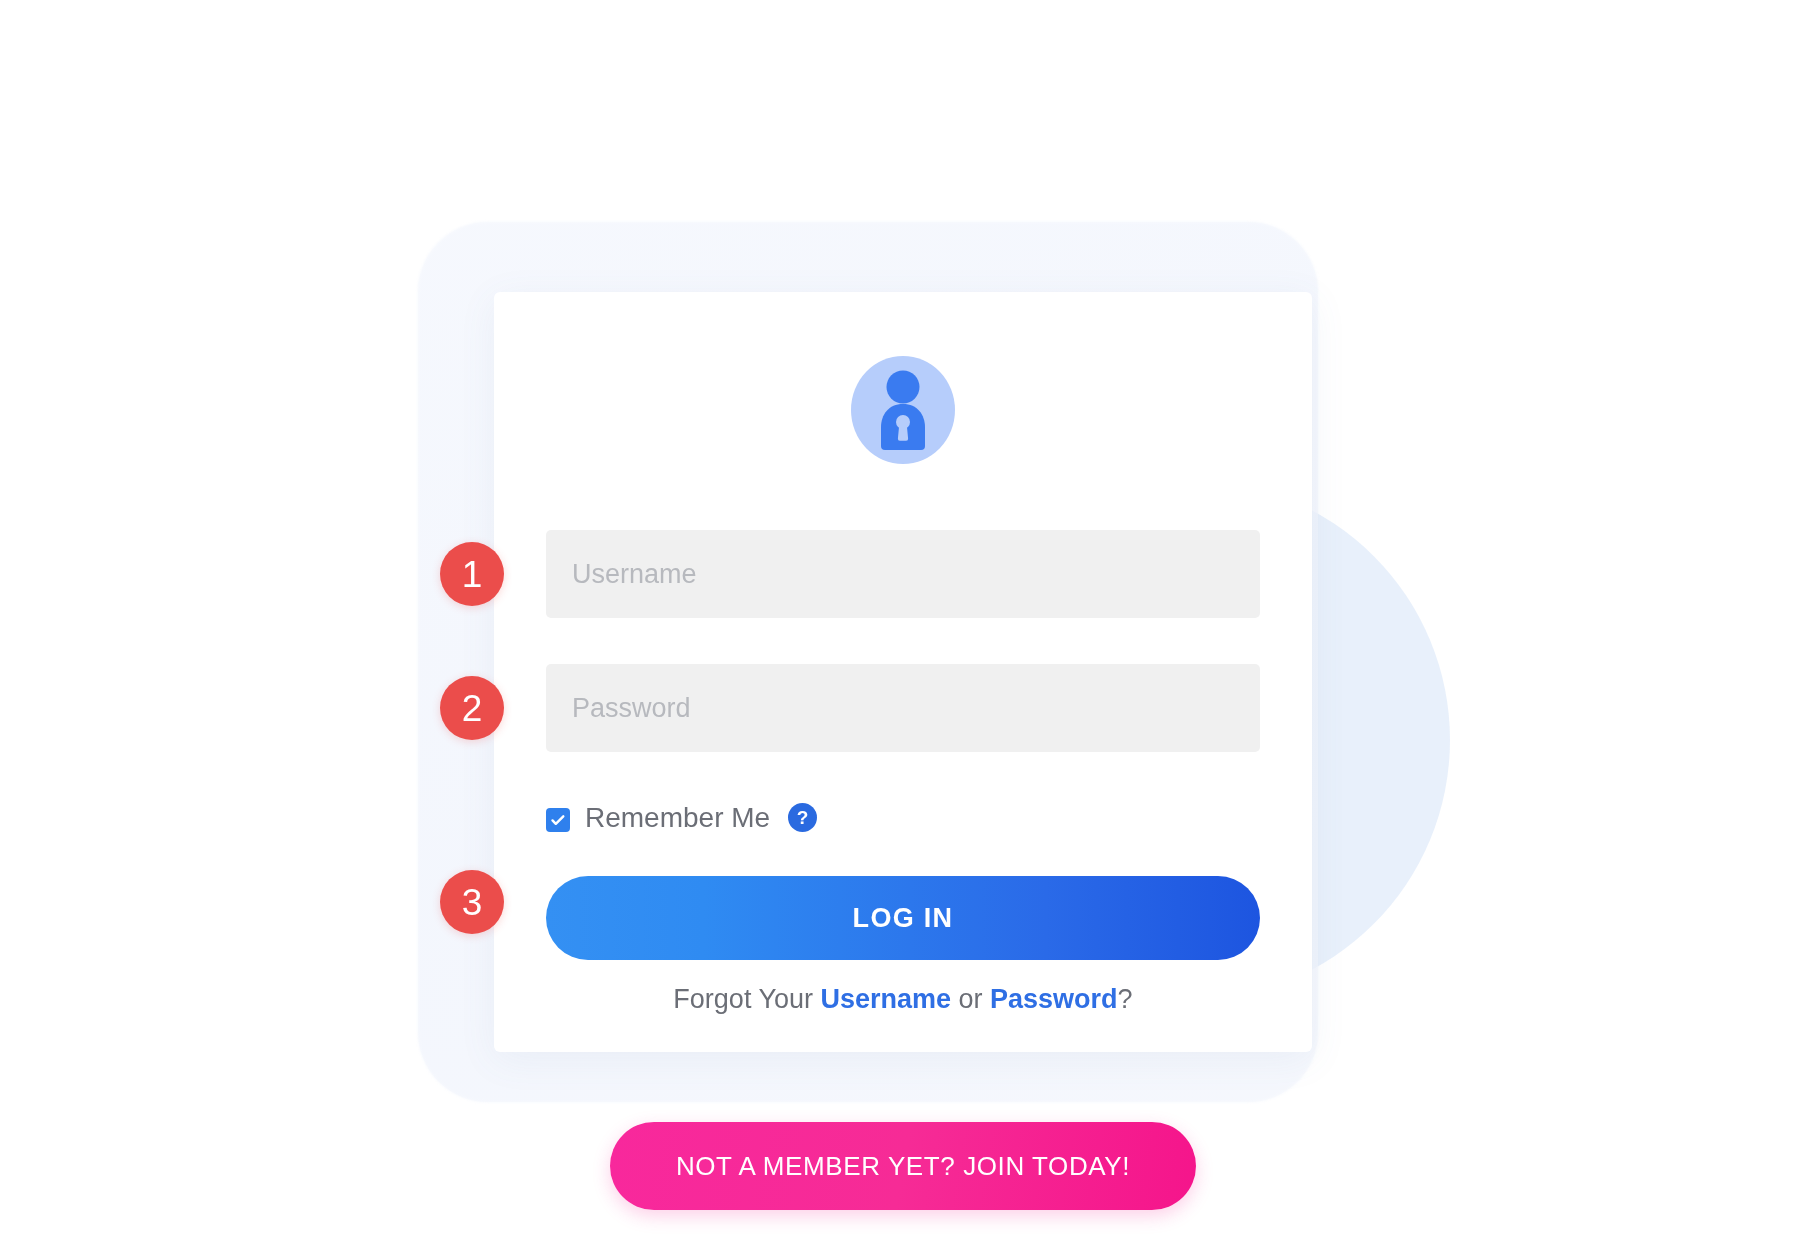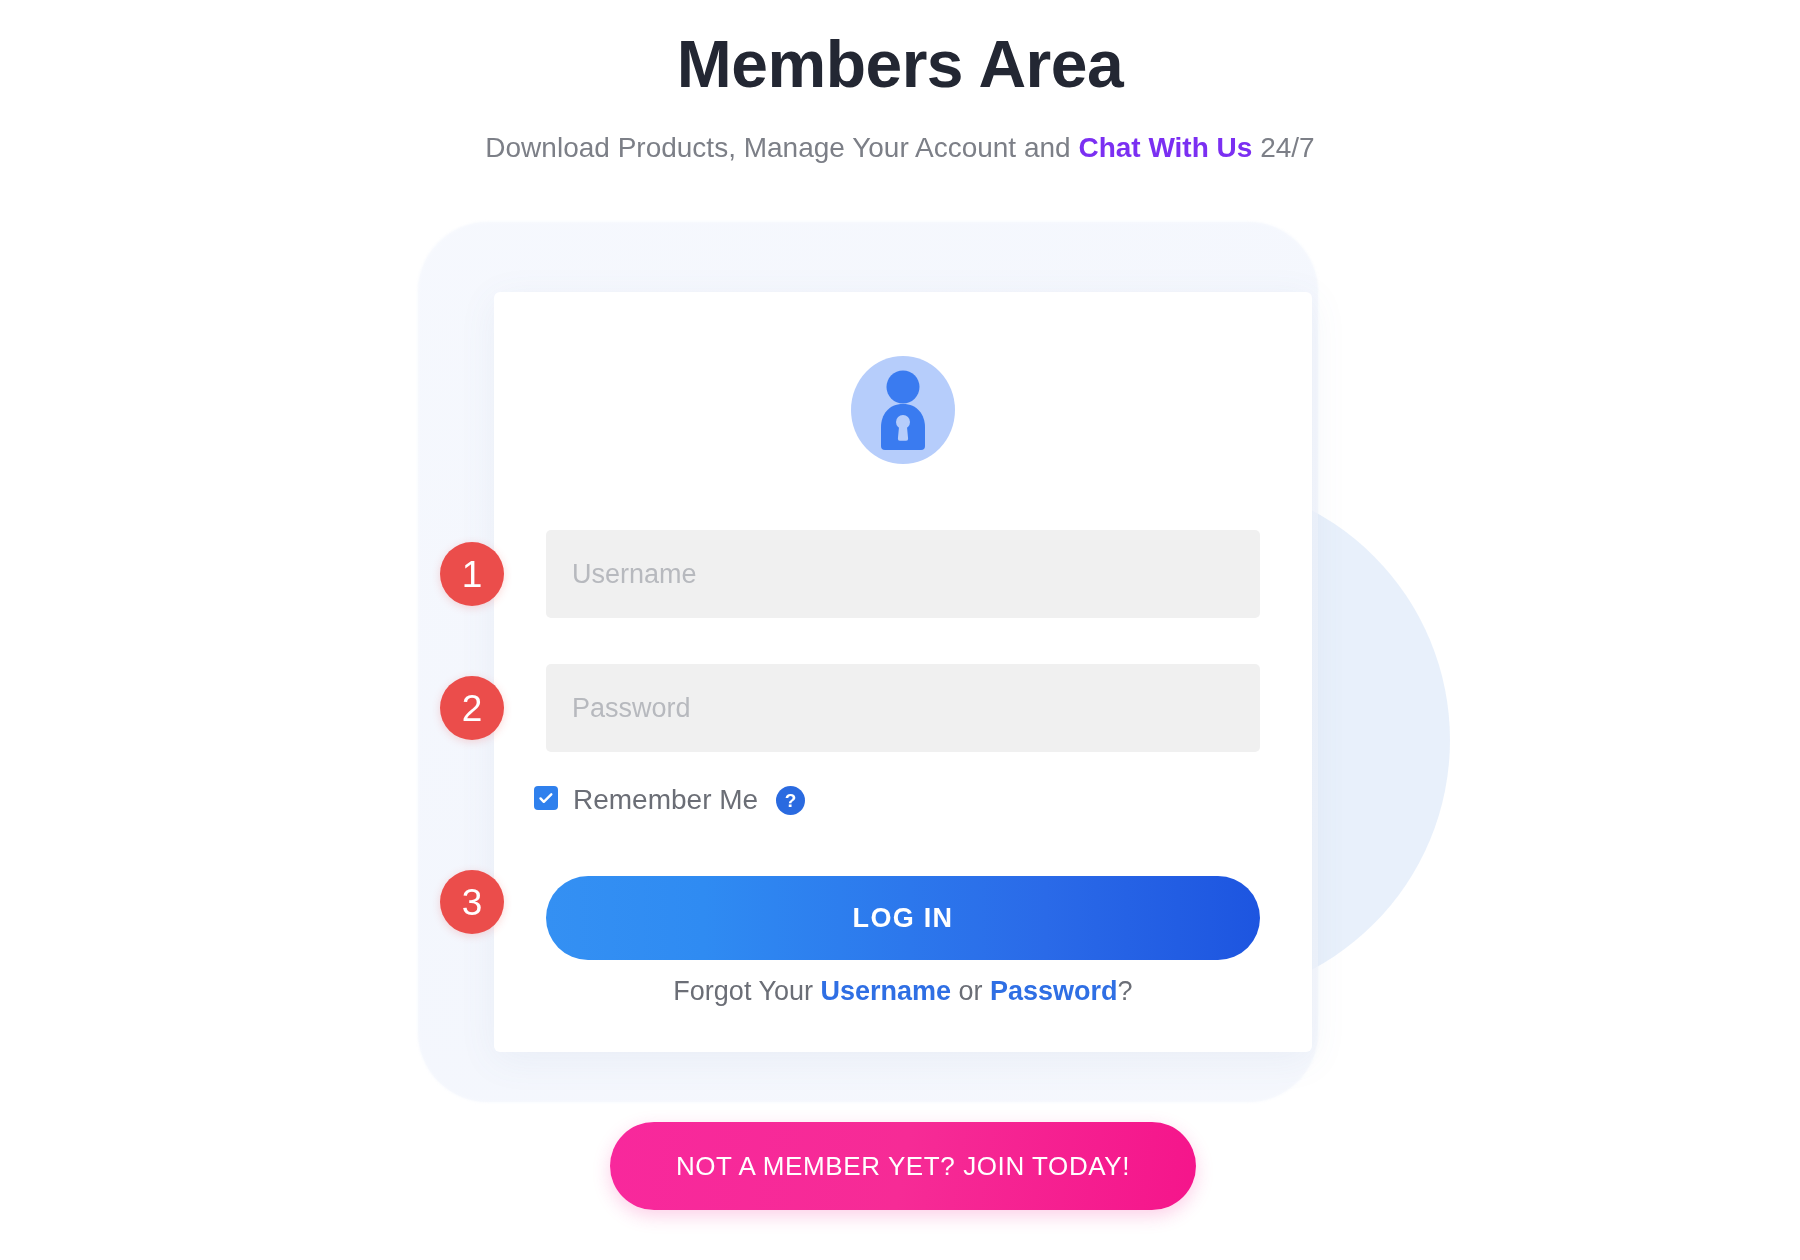--- a/index.html
+++ b/index.html
@@ -171,23 +171,23 @@
   .text-input::placeholder {
     color: #b7b9be;
     font-size: 27px;
   }
 
   
   .remember-row {
     position: relative;
     height: 46px;
     margin: -12px 0 28px 0;
-    padding-left: 40px;
+    padding-left: 52px;
     display: flex;
-    align-items: flex-start;
+    align-items: flex-end;
   }
 
   .checkbox {
     width: 24px;
     height: 24px;
     border-radius: 4px;
     background: #2f80ed;
     display: inline-flex;
     align-items: center;
     justify-content: center;
@@ -239,21 +239,21 @@
     color: #ffffff;
     font-size: 27px;
     font-weight: 700;
     letter-spacing: 1.3px;
     font-family: "Liberation Sans", sans-serif;
     cursor: pointer;
   }
 
   
   .forgot-line {
-    margin-top: 32px;
+    margin-top: 40px;
     text-align: center;
     font-size: 27px;
     color: #6b6e76;
   }
 
   .forgot-line a {
     color: #2f6fe4;
     font-weight: 700;
     text-decoration: none;
   }
@@ -280,24 +280,20 @@
 </style>
 </head>
 <body>
 
 <div class="page">
 
   <div class="bg-panel"></div>
   <div class="bg-circle"></div>
   <div class="bg-panel-2"></div>
 
-  <div class="header">
-    <h1 class="page-title">Members Area</h1>
-    <p class="subtitle"><span>Download Products, Manage Your Account and </span><a href="#" class="chat-link">Chat With Us</a><span> 24/7</span></p>
-  </div>
 
   <div class="login-card">
 
     <div class="avatar-wrap">
       <svg class="avatar-icon" viewBox="0 0 108 112">
         <ellipse cx="54" cy="56" rx="52" ry="54" fill="#b6cdfb"></ellipse>
         <circle cx="54" cy="33" r="16.5" fill="#3a7bf0"></circle>
         <path d="M54 50c-14.4 0-22 10.6-22 23.5V92a4 4 0 0 0 4 4h36a4 4 0 0 0 4-4V73.5C76 60.6 68.4 50 54 50z" fill="#3a7bf0"></path>
         <circle cx="54" cy="68" r="7" fill="#b6cdfb"></circle>
         <path d="M50.5 68h7l1.6 16.5a2 2 0 0 1-2 2.2h-6.2a2 2 0 0 1-2-2.2z" fill="#b6cdfb"></path>

